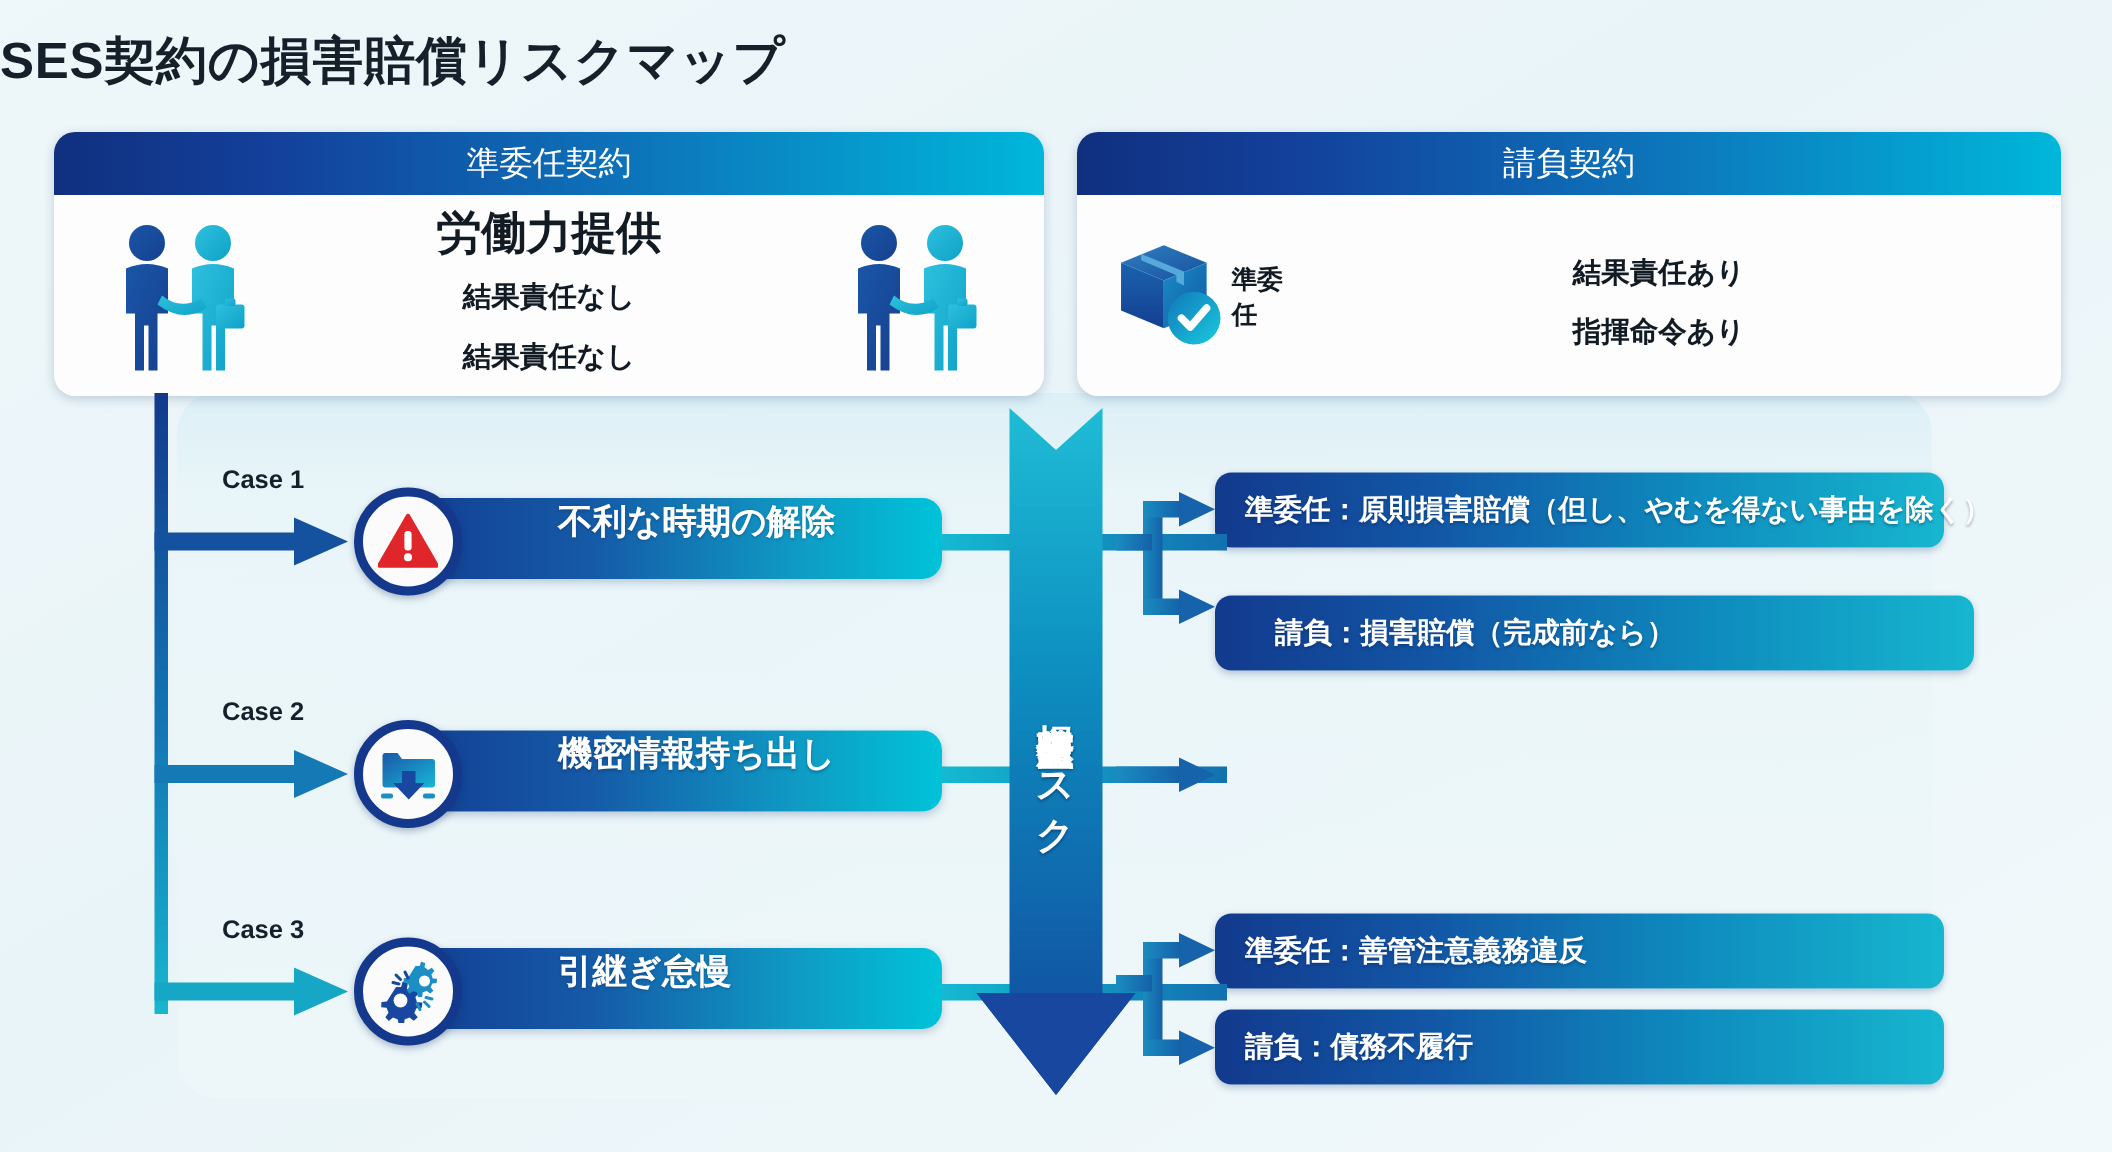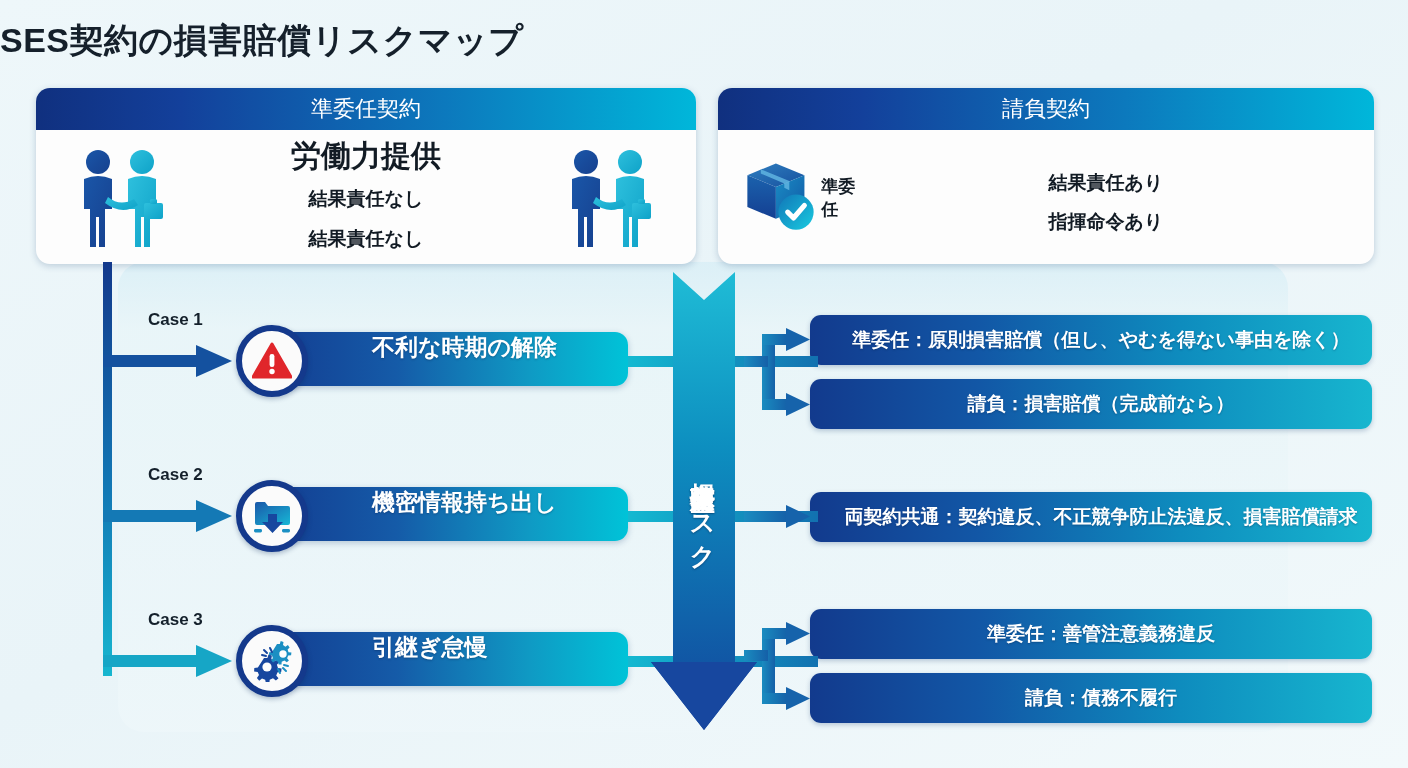--- a/index.html
+++ b/index.html
@@ -71,33 +71,32 @@
     display:flex;align-items:center;justify-content:center;z-index:3;
     box-shadow:0 2px 5px rgba(10,40,90,.3);
   }
   .case-tag{
     position:absolute;left:-88px;top:-22px;
     font-size:17px;font-weight:bold;color:#14202b;
   }
 
   
   .obox{
-    position:absolute;left:810px;height:50px;width:562px;
+    position:absolute;left:810px;height:50px;width:486px;
     border-radius:11px;
     background:linear-gradient(90deg,#123a8d 0%,#1257a6 30%,#0e8cbe 66%,#17b6cf 100%);
     display:flex;align-items:center;
     box-shadow:0 2px 5px rgba(20,60,110,.25);
-    justify-content:center;
   }
   .obox span{
     color:#fff;font-size:19px;font-weight:bold;margin-left:20px;
     text-shadow:0 1px 2px rgba(0,30,70,.35);white-space:nowrap;
   }
   .obox.o1{top:315px;}
-  .obox.o2{top:379px;}
+  .obox.o2{top:397px;padding-left:20px;}
   .obox.o3{top:492px;}
   .obox.o4{top:609px;}
   .obox.o5{top:673px;}
 
   
   .bigarrow{
     position:absolute;left:673px;top:272px;width:62px;height:458px;z-index:4;
   }
   .bigarrow .vlabel{
     position:absolute;left:0;right:0;top:58px;
@@ -341,23 +340,20 @@
       </svg>
     </div>
   </div>
 
   <div class="obox o1">
     <span>準委任：原則損害賠償（但し、やむを得ない事由を除く）</span>
   </div>
   <div class="obox o2">
     <span>請負：損害賠償（完成前なら）</span>
   </div>
-  <div class="obox o3">
-    <span>両契約共通：契約違反、不正競争防止法違反、損害賠償請求</span>
-  </div>
   <div class="obox o4">
     <span>準委任：善管注意義務違反</span>
   </div>
   <div class="obox o5">
     <span>請負：債務不履行</span>
   </div>
 
 </div>
 
 </body></html>

